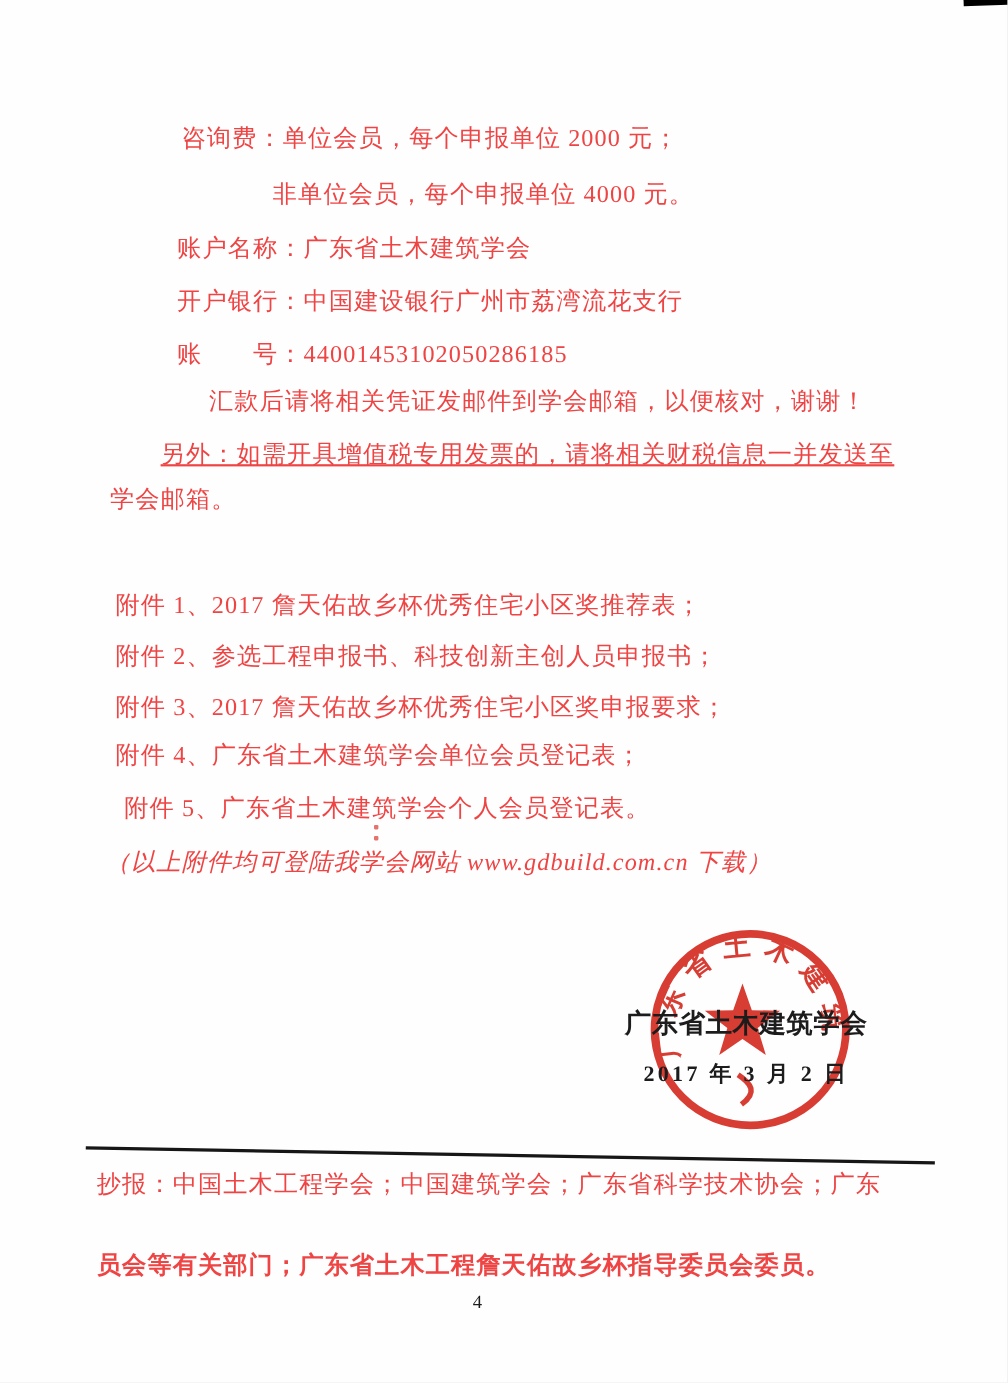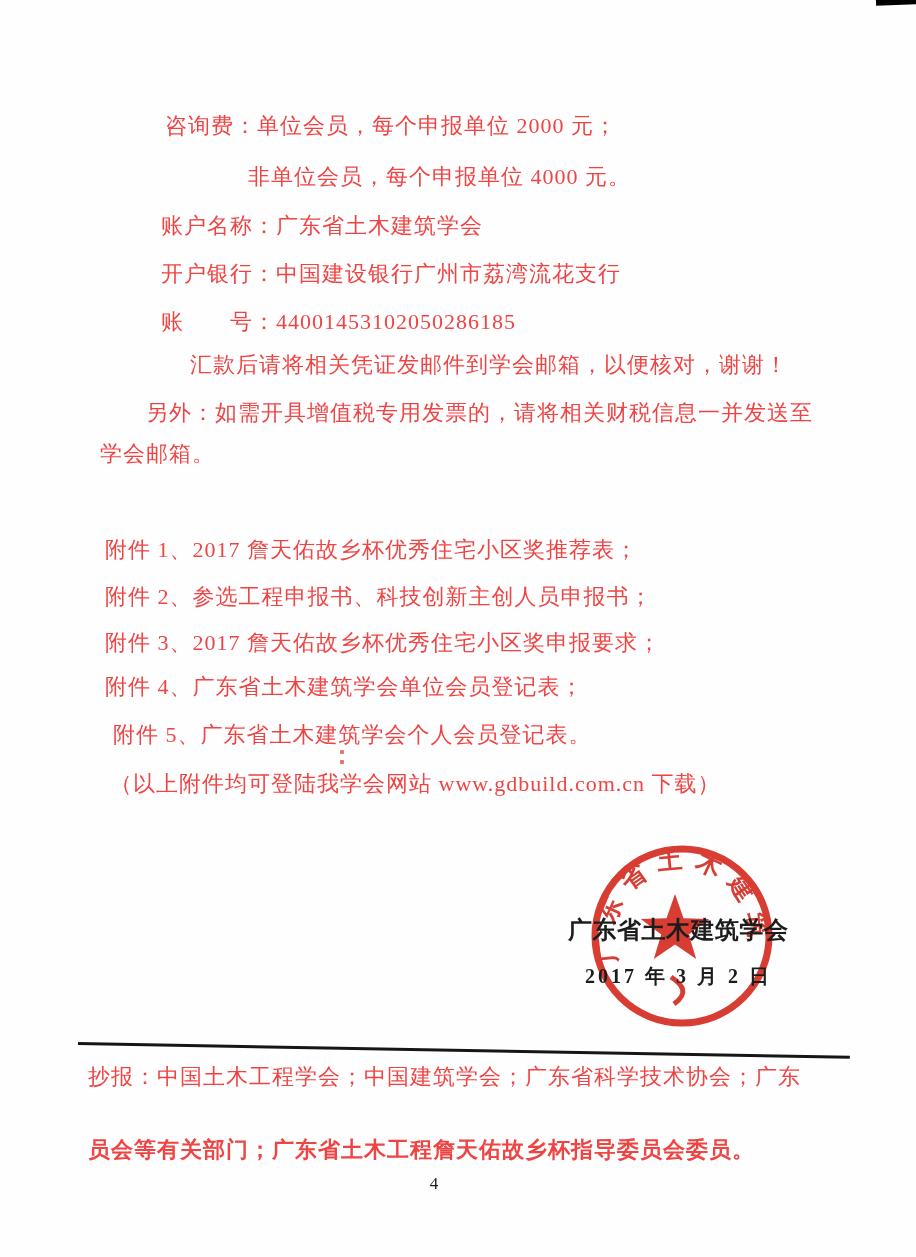--- a/index.html
+++ b/index.html
@@ -98,29 +98,29 @@
 <div class="page">
 
   <div class="corner-mark"></div>
 
   <div class="t" style="left:165px; top:112px;">咨询费：单位会员，每个申报单位 2000 元；</div>
   <div class="t" style="left:248px; top:163px;">非单位会员，每个申报单位 4000 元。</div>
   <div class="t" style="left:161px; top:260px;">开户银行：中国建设银行广州市荔湾流花支行</div>
   <div class="t" style="left:161px; top:212px;">账户名称：广东省土木建筑学会</div>
   <div class="t" style="left:161px; top:308px;">账　　号：44001453102050286185</div>
   <div class="t" style="left:146px; top:351px;margin-left:44px;">汇款后请将相关凭证发邮件到学会邮箱，以便核对，谢谢！</div>
-  <div class="t" style="left:146px; top:399px;">另外：如需开具增值税专用发票的，请将相关财税信息一并发送至</div>
+  <div class="t" style="left:146px; top:399px;text-decoration:underline;">另外：如需开具增值税专用发票的，请将相关财税信息一并发送至</div>
   <div class="t" style="left:100px; top:440px;">学会邮箱。</div>
 
   <div class="t" style="left:105px; top:536px;">附件 1、2017 詹天佑故乡杯优秀住宅小区奖推荐表；</div>
   <div class="t" style="left:105px; top:583px;">附件 2、参选工程申报书、科技创新主创人员申报书；</div>
   <div class="t" style="left:105px; top:629px;">附件 3、2017 詹天佑故乡杯优秀住宅小区奖申报要求；</div>
   <div class="t" style="left:105px; top:673px;">附件 4、广东省土木建筑学会单位会员登记表；</div>
   <div class="t" style="left:113px; top:721px;">附件 5、广东省土木建筑学会个人会员登记表。</div>
-  <div class="t" style="left:110px; top:770px;">（以上附件均可登陆我学会网站 www.gdbuild.com.cn 下载）</div>
+  <div class="t" style="left:96px; top:770px;font-style:italic;">（以上附件均可登陆我学会网站 www.gdbuild.com.cn 下载）</div>
 
   <div class="red-speck" style="left:340px; top:750px;"></div>
   <div class="red-speck" style="left:340px; top:760px;"></div>
 
   <svg class="seal" viewBox="0 0 190 190">
     <circle cx="95" cy="95" r="87" fill="none" stroke-width="7" stroke="#d5281e"></circle>
     <path id="sealArc" d="M 33.4,123.7 A 68,68 0 1 1 156.6,123.7" fill="none"></path>
     <text font-size="25" font-weight="bold" letter-spacing="11" font-family="Liberation Serif, DejaVu Serif, serif" fill="#d5281e">
       <textPath href="#sealArc" startOffset="4">广东省土木建筑学会</textPath>
     </text>

